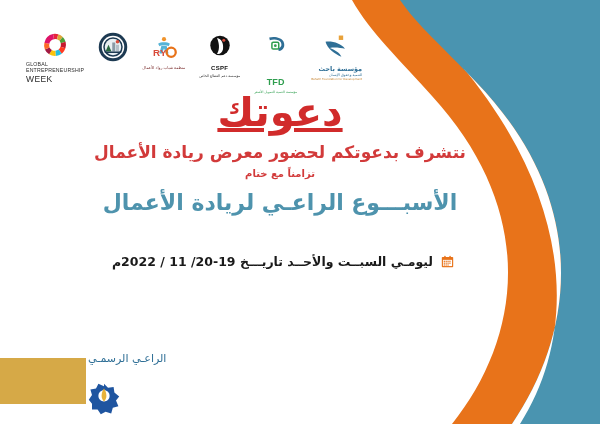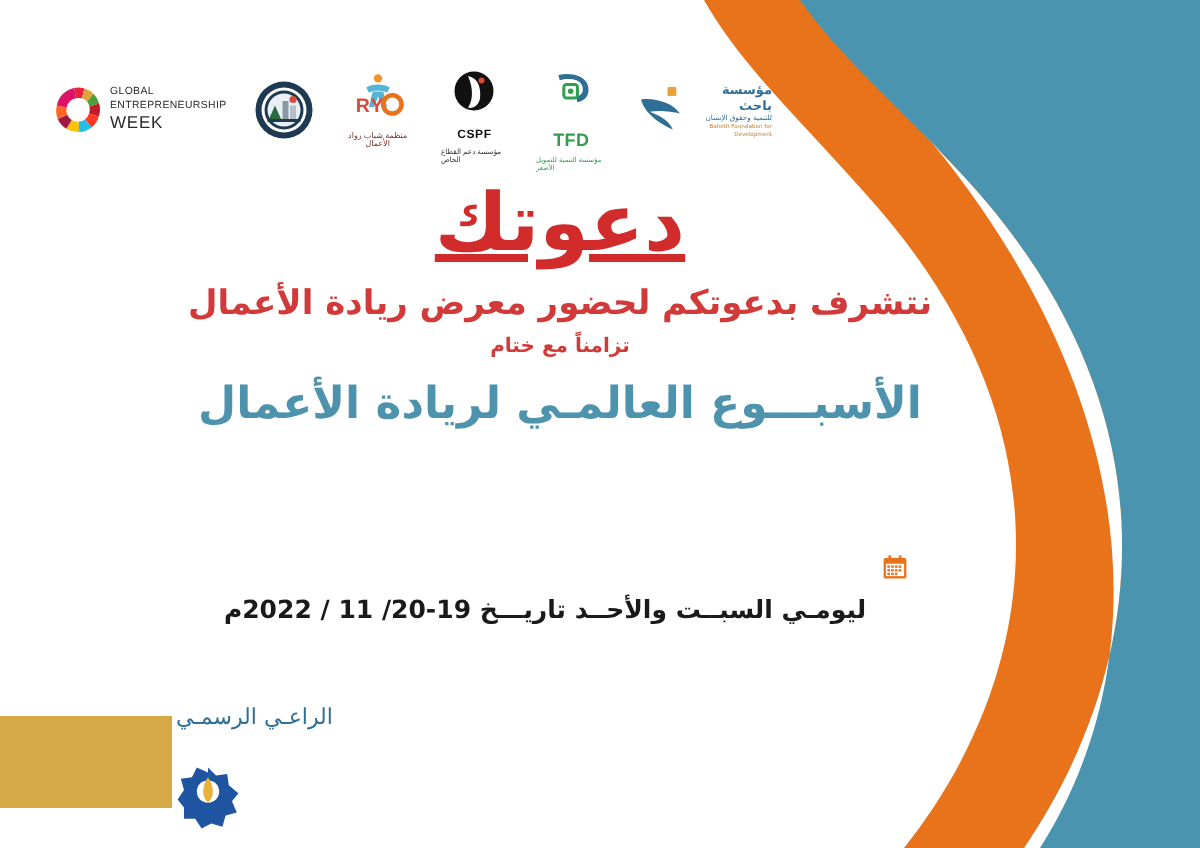--- a/index.html
+++ b/index.html
@@ -40,20 +40,21 @@
     height: 50px;
     display: flex;
     flex-direction: row;
     align-items: center;
     justify-content: flex-start;
     gap: 14px;
     direction: ltr;
   }
   .logo-item {
     display: flex;
+    flex-direction: column;
     align-items: center;
     gap: 3px;
     height: 46px;
   }
   .gew-ring { width: 26px; height: 26px; flex: 0 0 auto; }
   .gew-text {
     font-size: 5.2px;
     line-height: 1.22;
     letter-spacing: 0.2px;
     color: #2b2b2b;
@@ -86,20 +87,21 @@
     color: #333;
     letter-spacing: 0.2px;
     font-family: "Liberation Sans", sans-serif;
   }
   .tfd-cap {
     font-size: 9px;
     font-weight: bold;
     color: #2f9e4f;
     letter-spacing: 0.2px;
     font-family: "Liberation Sans", sans-serif;
+    margin-top: 12px;
   }
   .tfd-sub { font-size: 3.4px; color: #2f9e4f; }
   .baheth-ar { font-size: 6.5px; color: #2f6f96; direction: rtl; font-weight: bold; }
   .baheth-sub1 { font-size: 3.6px; color: #2f6f96; direction: rtl; }
   .baheth-sub2 { font-size: 2.8px; color: #c47f2a; direction: rtl; }
 
   
   .calligraphy {
     position: absolute;
     top: 92px;
@@ -169,21 +171,20 @@
     align-items: center;
     justify-content: center;
     gap: 8px;
   }
   .detail-text {
     font-size: 12.5px;
     color: #1a1a1a;
     font-weight: bold;
     letter-spacing: 0px;
     white-space: nowrap;
-    margin-top: 43px;
   }
   .detail-text.plain { font-weight: normal; color: #222; }
   .ico { width: 13px; height: 15px; flex: 0 0 auto; }
 
   
   .sponsor {
     position: absolute;
     left: 88px;
     top: 352px;
     display: flex;
@@ -312,21 +313,21 @@
 
   </div>
 
   <div class="calligraphy">
     <div class="calli-main">دعوتك</div>
   </div>
 
   <div class="headline">
     <div class="hl-line1">نتشرف بدعوتكم لحضور معرض ريادة الأعمال</div>
     <div class="hl-line2">تزامناً مع ختام</div>
-    <div class="hl-line3">الأسبـــوع العالمـي لريادة الأعمال</div>
+    <div class="hl-line3">الأسبـــوع الراعـي لريادة الأعمال</div>
   </div>
 
   <div class="details">
 
     <div class="detail-row">
       <svg class="ico" viewBox="0 0 16 16" xmlns="http://www.w3.org/2000/svg">
         <rect x="1" y="2.5" width="14" height="12.5" rx="1" fill="#e8731a"></rect>
         <rect x="2.4" y="6" width="11.2" height="7.6" fill="#ffffff"></rect>
         <g fill="#e8731a">
           <rect x="3.3" y="7" width="1.6" height="1.5"></rect>

